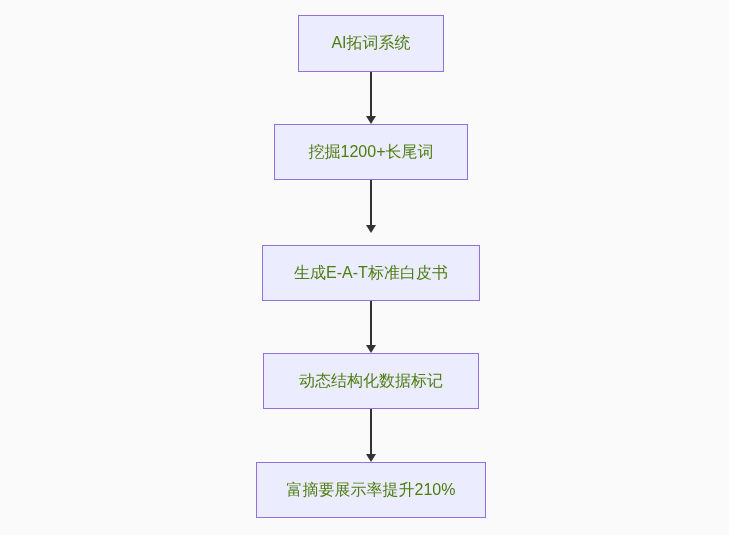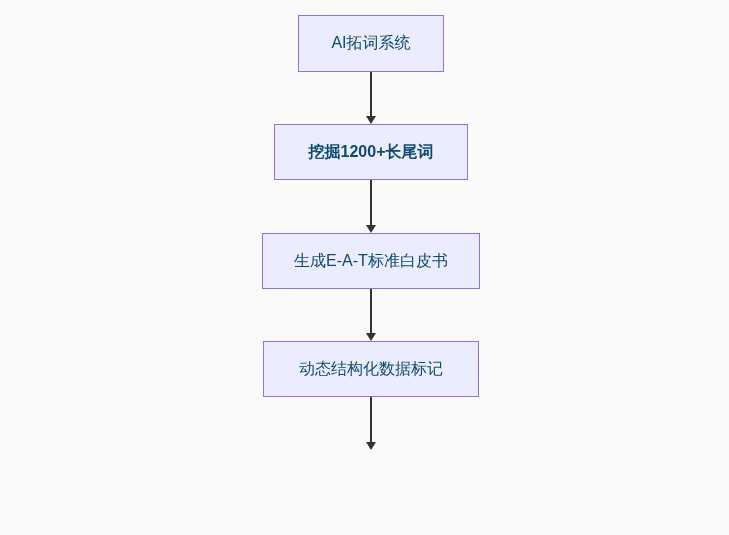--- a/index.html
+++ b/index.html
@@ -17,30 +17,30 @@
     top: 15px;
     transform: translateX(-50%);
     display: flex;
     flex-direction: column;
     align-items: center;
   }
   .node {
     box-sizing: border-box;
     background: #ececff;
     border: 1px solid #9370db;
-    color: #0c4a6e;
+    color: #4d7c0f;
     font-size: 16px;
     display: flex;
     align-items: center;
     justify-content: center;
     white-space: nowrap;
   }
   .n0 { width: 146px; height: 57px; }
-  .n1 { width: 194px; height: 56px; font-weight: bold; }
-  .n2 { width: 218px; height: 56px; }
+  .n1 { width: 194px; height: 56px; }
+  .n2 { width: 218px; height: 56px; margin-top: 12px; }
   .n3 { width: 216px; height: 56px; font-family: Liberation Mono, monospace; }
   .n4 { width: 230px; height: 56px; }
   .edge {
     display: flex;
     flex-direction: column;
     align-items: center;
     width: 12px;
   }
   .e0, .e2 { height: 52px; }
   .e1, .e3 { height: 53px; }
@@ -91,14 +91,17 @@
 
   <div class="node n3">
     <span>动态结构化数据标记</span>
   </div>
 
   <div class="edge e3">
     <div class="line"></div>
     <div class="head"></div>
   </div>
 
+  <div class="node n4">
+    <span>富摘要展示率提升210%</span>
+  </div>
 
 </div>
 
 </body></html>

